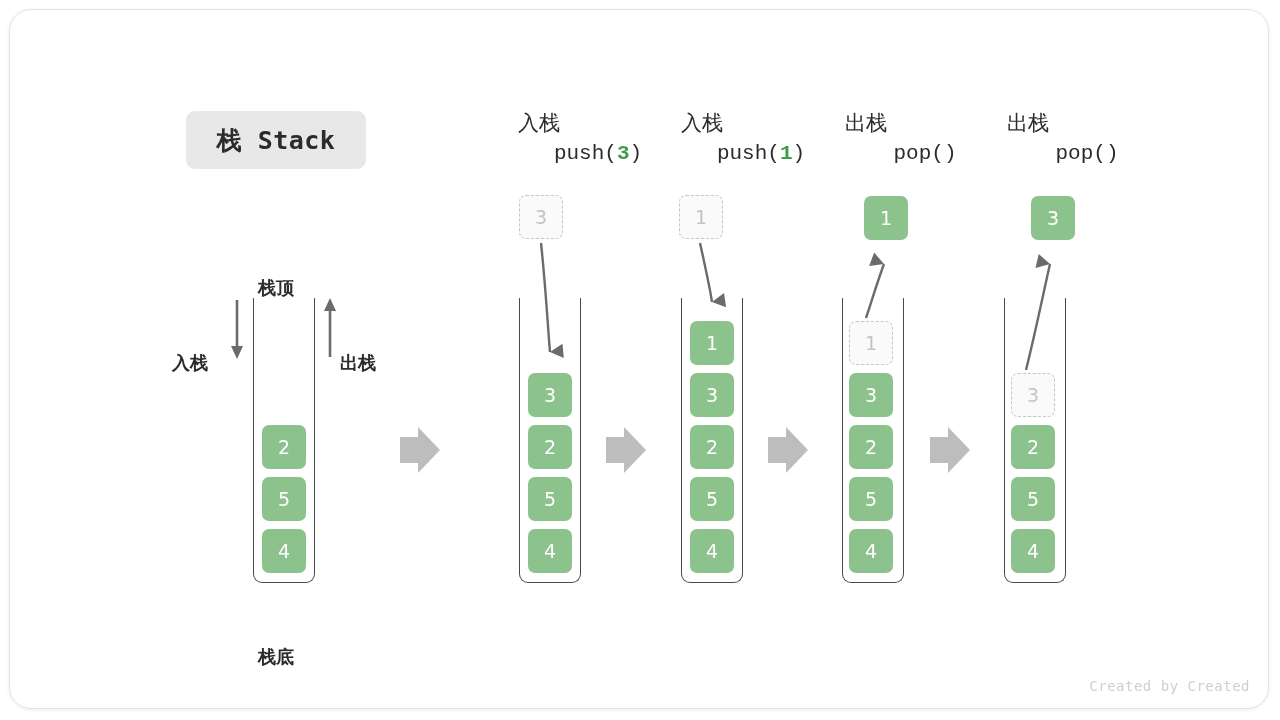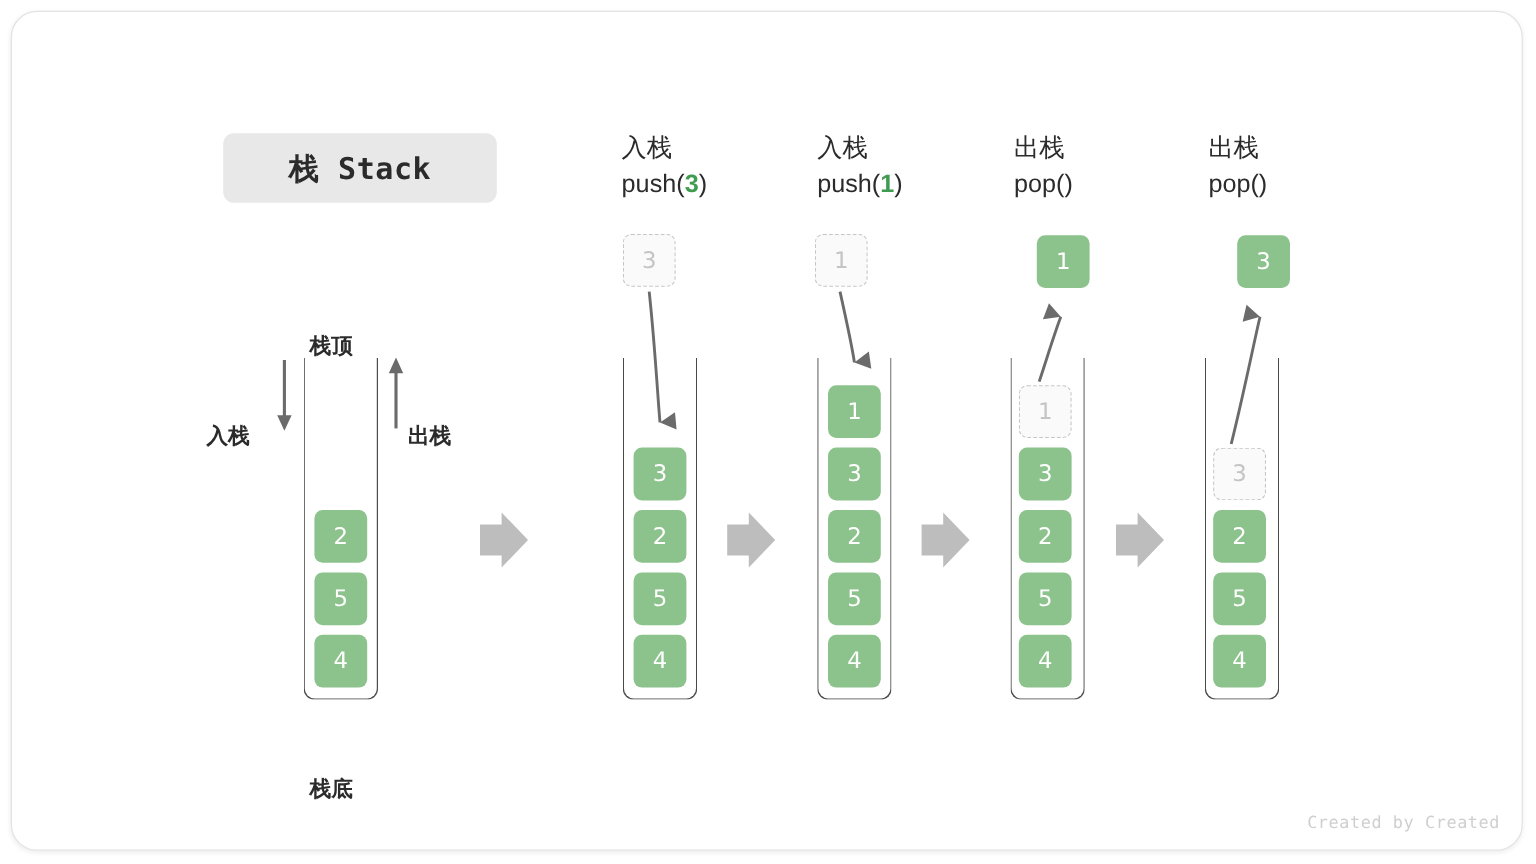--- a/index.html
+++ b/index.html
@@ -33,21 +33,21 @@
     border-radius: 22px;
     box-shadow: 0 1px 4px rgba(0,0,0,0.07);
     box-sizing: border-box;
   }
 
   
   .title-badge {
     position: absolute;
     left: 186px;
     top: 111px;
-    width: 228px;
+    width: 180px;
     height: 58px;
     background: #e8e8e8;
     border-radius: 9px;
     display: flex;
     align-items: center;
     justify-content: center;
   }
   .title-badge-text {
     font-family: "DejaVu Sans Mono", "Liberation Mono", monospace;
     font-size: 25px;
@@ -75,25 +75,26 @@
     text-align: left;
   }
   .col-header .cn {
     font-family: "DejaVu Sans", "Liberation Sans", sans-serif;
     font-size: 21px;
     color: #2b2b2b;
     line-height: 30px;
     white-space: nowrap;
   }
   .col-header .code {
-    font-family: Liberation Sans, sans-serif;
+    font-family: Liberation Mono, monospace;
     font-size: 21px;
     color: #2b2b2b;
     line-height: 32px;
     white-space: nowrap;
+    text-align: center;
   }
   .col-header .code .num {
     color: #3e9b4f;
     font-weight: bold;
   }
 
   
   .stack-walls {
     position: absolute;
     border-left: 1.6px solid #4a4a4a;

